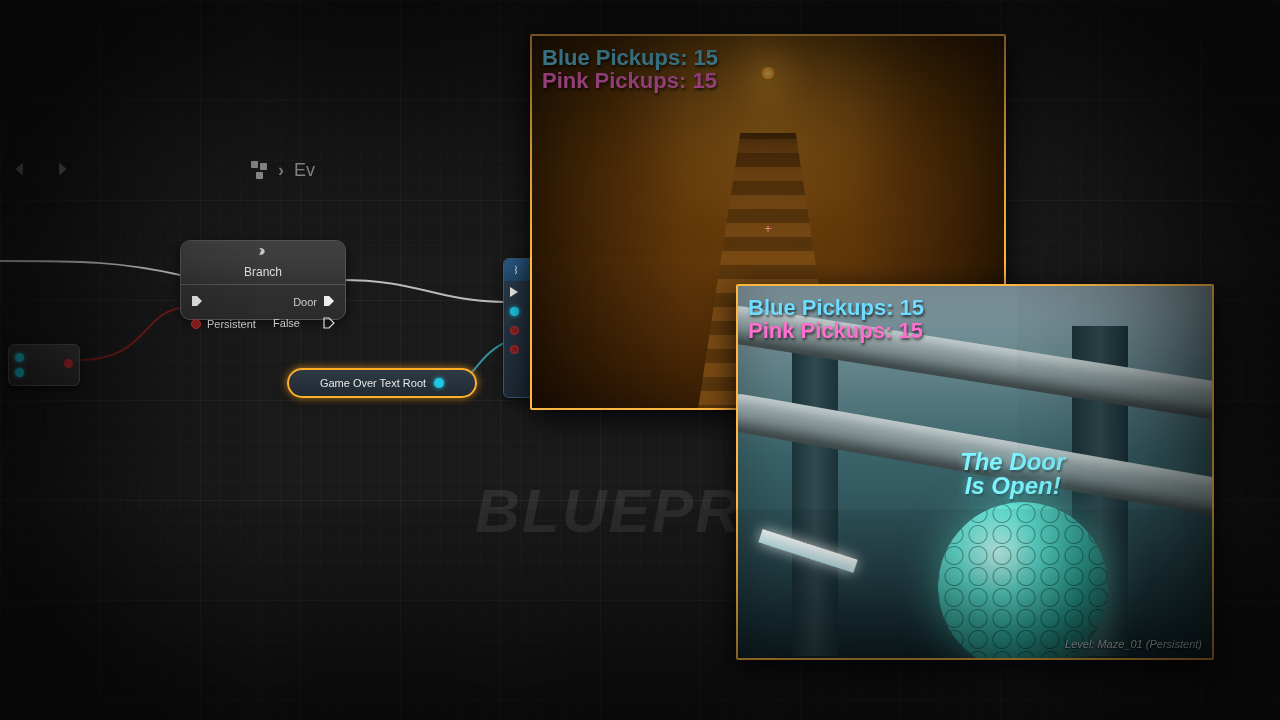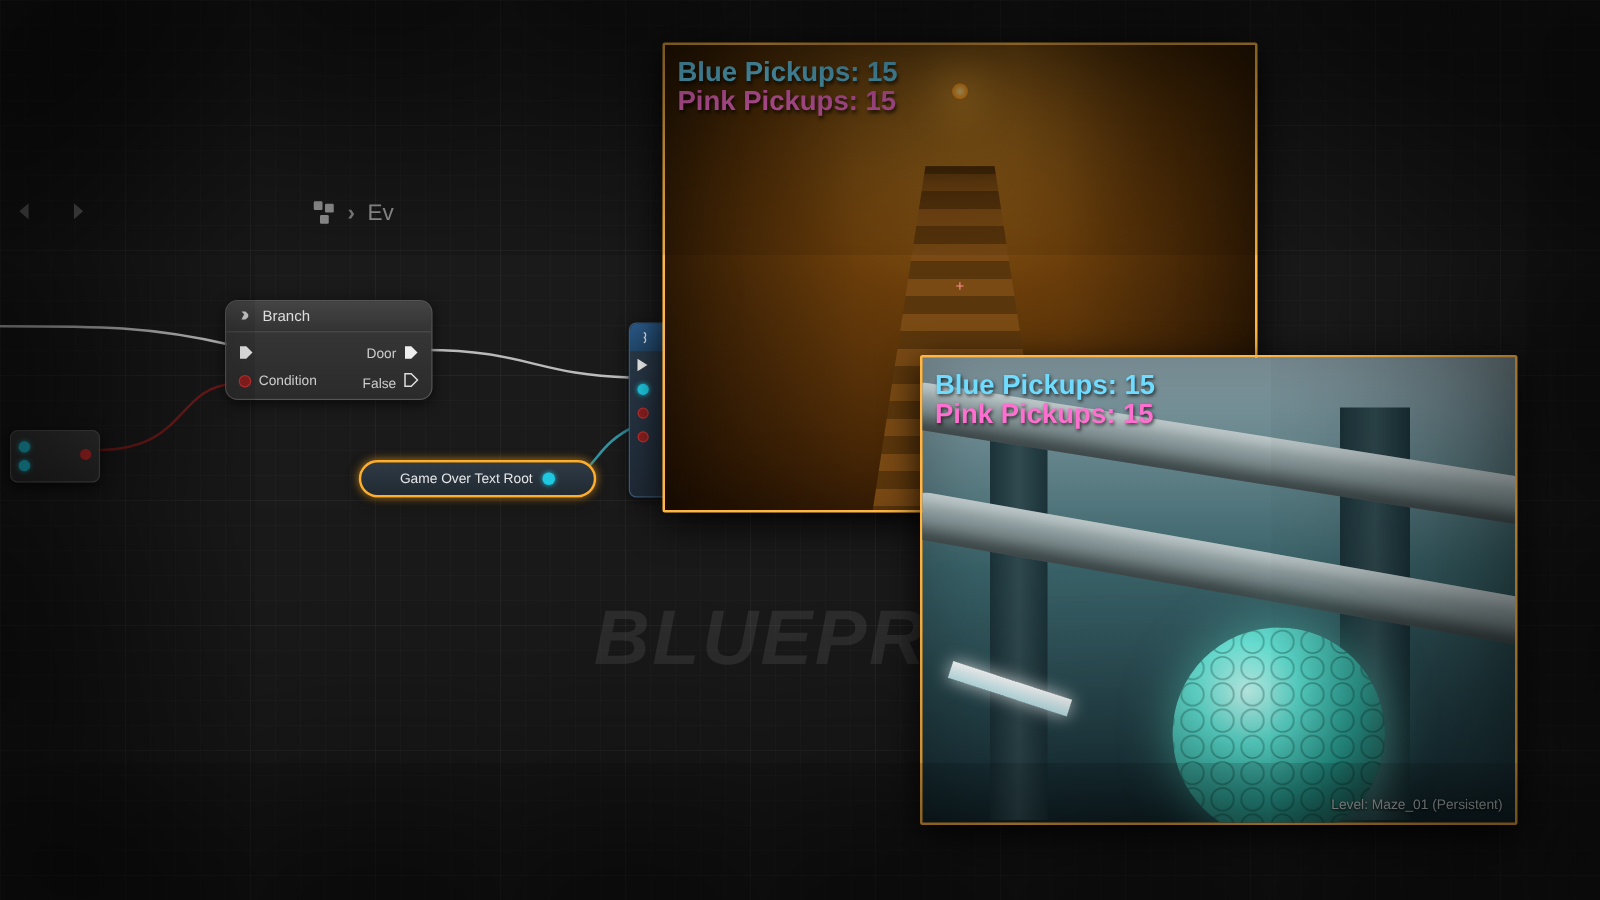--- a/index.html
+++ b/index.html
@@ -44,21 +44,21 @@
 
   
   svg.wires { position:absolute; left:0; top:0; width:1280px; height:720px; pointer-events:none; }
 
   
   .node {
     position:absolute; background: linear-gradient(#3a3a3a,#2b2b2b);
     border:1px solid #555; border-radius:10px; box-shadow:0 3px 10px rgba(0,0,0,.6);
   }
   .branch { left:180px; top:240px; width:166px; height:80px; }
-  .branch .title { display:flex; align-items:center; gap:6px; padding:5px 10px; background: linear-gradient(#444,#333); border-radius:10px 10px 0 0; font-size:12px; color:#ddd; border-bottom:1px solid #555;}
+  .branch .title { display:flex; align-items:center; gap:6px; padding:5px 10px; background: linear-gradient(#444,#333); border-radius:10px 10px 0 0; font-size:12px; color:#ddd; border-bottom:1px solid #555;flex-direction:column;}
   .branch .title svg { width:13px; height:13px; fill:#ccc; }
   .branch .body { padding:6px 10px; font-size:11px; color:#ccc; position:relative; }
   .branch .row { display:flex; justify-content:space-between; align-items:center; height:22px;}
   .exec-pin svg { width:12px; height:12px; fill:#eee; }
   .pin-dot { width:10px;height:10px;border-radius:50%;display:inline-block; }
   .pin-dot.red { background:#8a1f1f; border:1px solid #c03030;}
   .pin-dot.cyan { background:#1ec8e0; box-shadow:0 0 4px #1ec8e0;}
 
   
   .stub { left:8px; top:344px; width:72px; height:42px; border-radius:6px;}
@@ -145,21 +145,21 @@
   }
   .shot2 .orb::after{
     content:""; position:absolute; inset:-20px;
     background-image:
       radial-gradient(circle, transparent 8px, rgba(10,60,55,.45) 9px, transparent 10px);
     background-size: 24px 21px;
     background-position: 0 0;
     mix-blend-mode: multiply;
   }
   .shot2 .level-label{
-    position:absolute; right:10px; bottom:8px; font-size:11px; color:#cfd8da; text-shadow:0 1px 2px #000;
+    position:absolute; right:10px; bottom:8px; font-size:11px; color:#cfd8da; text-shadow:0 1px 2px #000;font-style:italic;
   }
   .shot2 .glowbar { position:absolute; left:20px; top:258px; width:100px; height:14px; background:linear-gradient(#fff,#bfe8ee); transform:rotate(18deg); box-shadow:0 0 14px rgba(255,255,255,.8);}
 </style>
 </head>
 <body>
 
 <svg class="wires">
   <path d="M0,261 C80,261 120,261 185,276" stroke="rgba(255,255,255,.75)" stroke-width="2" fill="none"></path>
   <path d="M340,280 C420,280 430,300 503,302" stroke="rgba(255,255,255,.7)" stroke-width="2" fill="none"></path>
   <path d="M78,360 C150,360 140,310 187,307" stroke="rgba(160,30,30,.7)" stroke-width="2" fill="none"></path>
@@ -208,23 +208,23 @@
       <span style="display:flex;align-items:center;gap:6px">
         <span>Door</span>
         <span class="exec-pin"><svg viewBox="0 0 12 12">
               <path d="M1 1h5l5 5-5 5H1z"></path>
             </svg></span>
       </span>
     </div>
     <div class="row">
       <span style="display:flex;align-items:center;gap:6px">
         <span class="pin-dot red"></span>
-        <span>Condition</span>
+        <span>Persistent</span>
       </span>
-      <span style="display:flex;align-items:flex-end;gap:6px">
+      <span style="display:flex;align-items:flex-start;gap:23px">
         <span>False</span>
         <span class="exec-pin"><svg viewBox="0 0 12 12">
               <path d="M1 1h5l5 5-5 5H1z" fill="none" stroke="#ddd" stroke-width="1.2"></path>
             </svg></span>
       </span>
     </div>
   </div>
 </div>
 
 <div class="var-node">
@@ -256,20 +256,24 @@
     <div class="pink"><span>Pink Pickups:</span> <span>15</span></div>
   </div>
 </div>
 
 <div class="shot shot2">
   <div class="post left"></div>
   <div class="post right"></div>
   <div class="beam b1"></div>
   <div class="beam b2"></div>
   <div class="glowbar"></div>
+  <div class="door-text">
+    <div>The Door</div>
+    <div>Is Open!</div>
+  </div>
   <div class="orb"></div>
   <div class="hud">
     <div class="blue"><span>Blue Pickups:</span> <span>15</span></div>
     <div class="pink"><span>Pink Pickups:</span> <span>15</span></div>
   </div>
   <div class="level-label">Level: Maze_01 (Persistent)</div>
 </div>
 
 <div class="vignette"></div>
 

